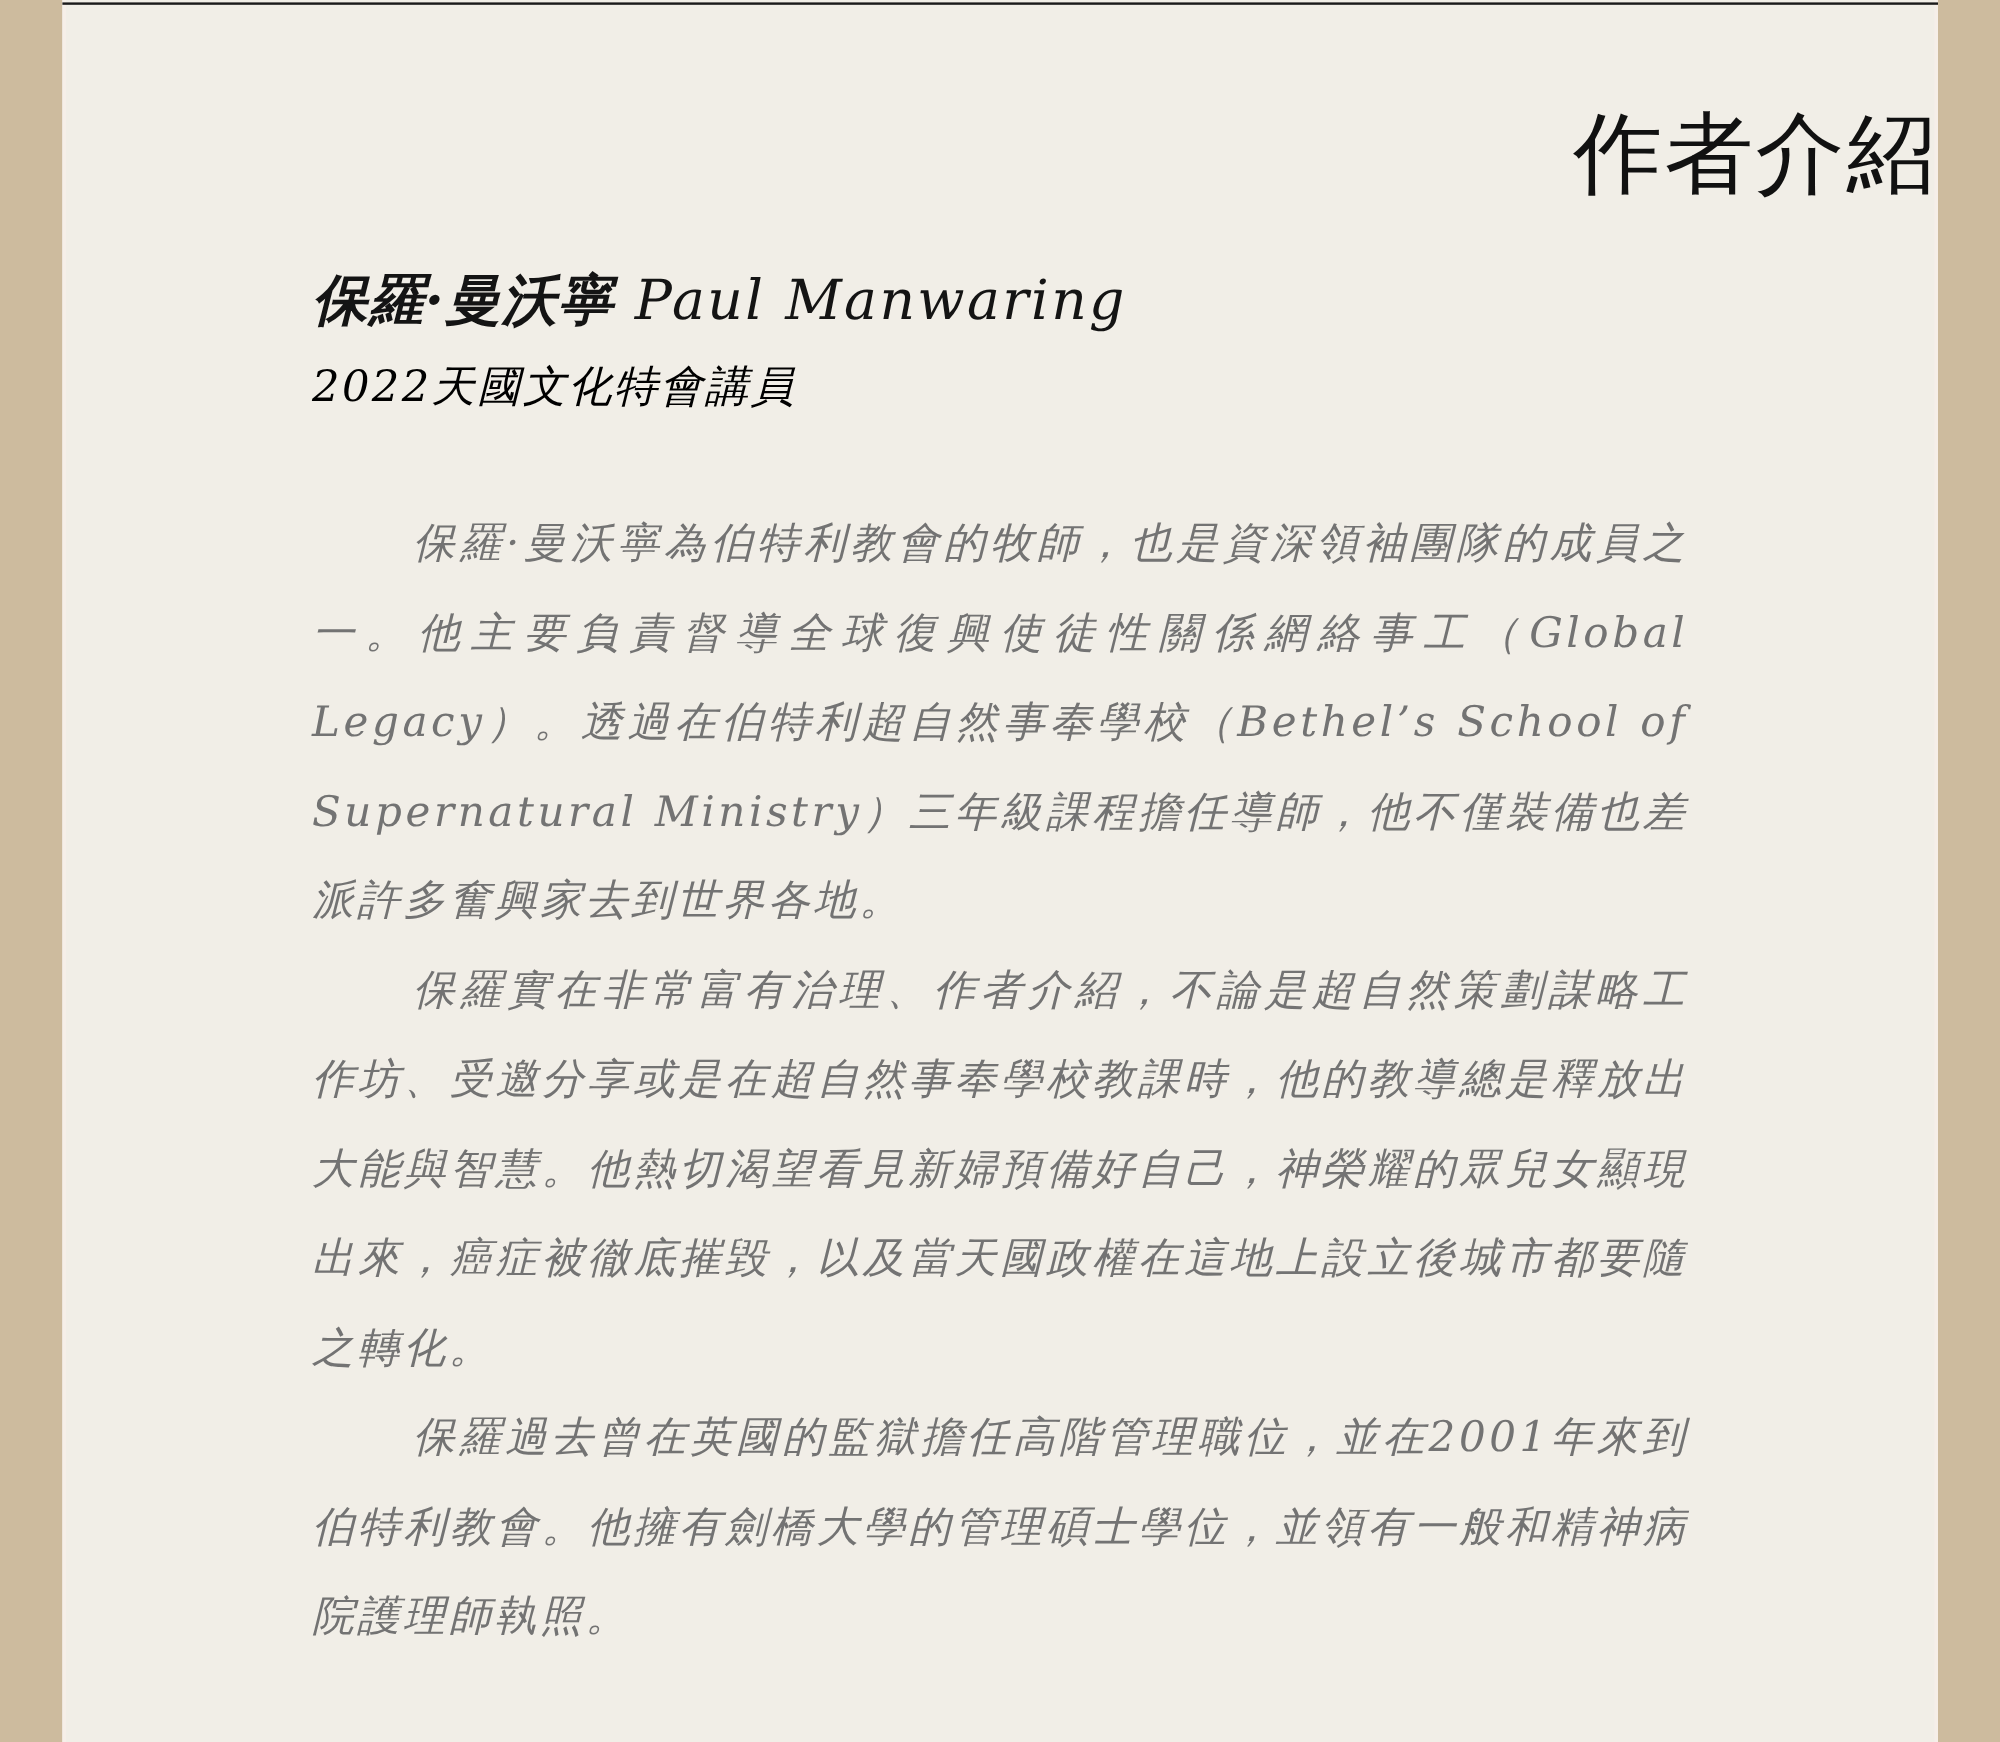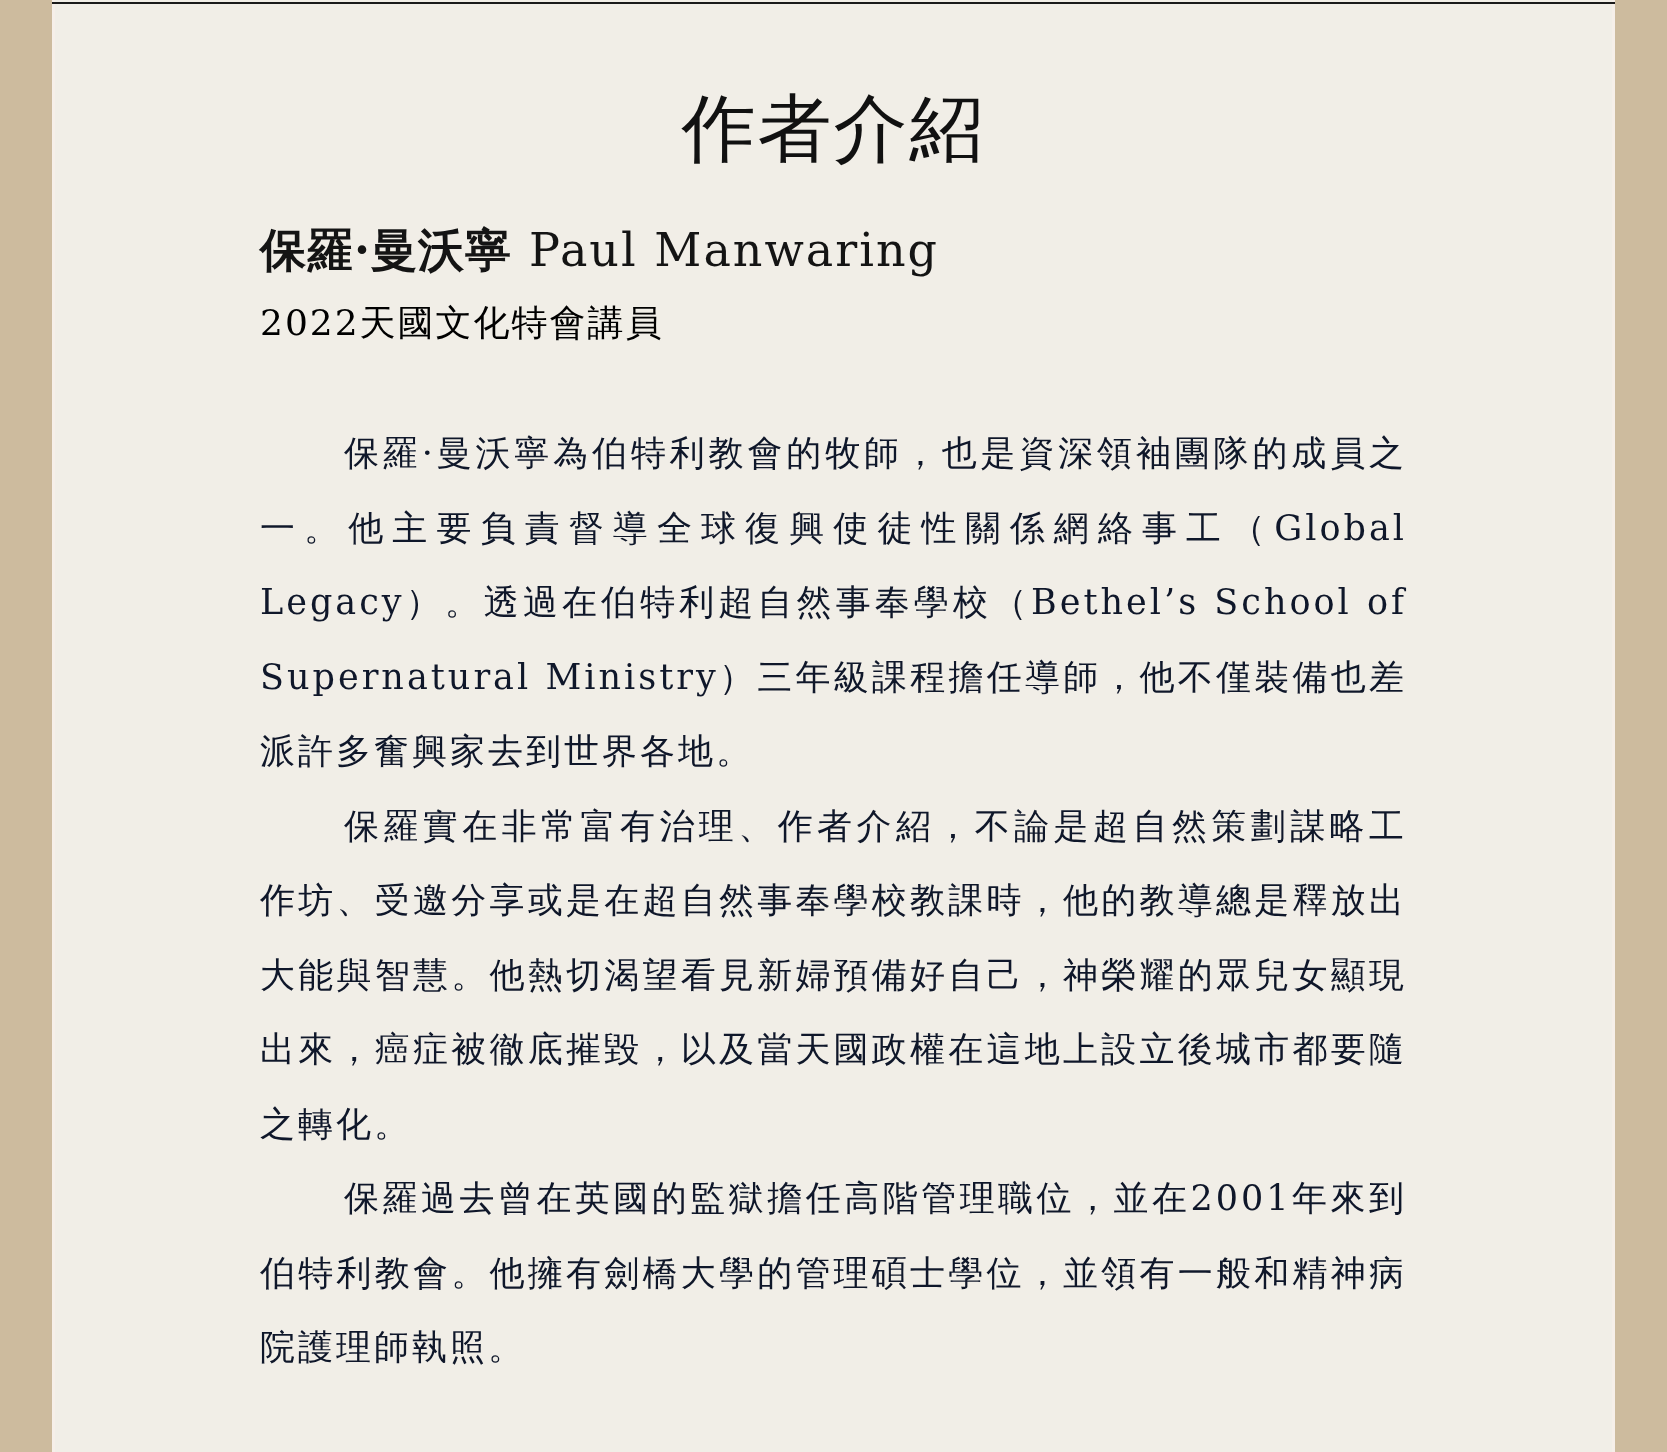--- a/index.html
+++ b/index.html
@@ -28,34 +28,35 @@
       top: 2px;
       width: 100%;
       height: 2px;
       background: #1a1a1a;
     }
     .title {
       position: absolute;
       left: 0;
       width: 100%;
       top: 80px;
-      text-align: center;
+      text-align: right;
       font-family: "DejaVu Serif", "Liberation Serif", serif;
       font-size: 74px;
       line-height: 96px;
       color: #111111;
       letter-spacing: 2px;
       margin: 0;
       font-weight: normal;
     }
     .content {
       position: absolute;
       left: 208px;
       top: 215px;
       width: 1147px;
+      font-style: italic;
     }
     .author-name {
       font-family: "DejaVu Serif", "Liberation Serif", serif;
       font-size: 46px;
       line-height: 70px;
       font-weight: bold;
       color: #141414;
       margin: 0;
       letter-spacing: 1px;
     }
@@ -71,21 +72,21 @@
       margin: 8px 0 0 0;
       letter-spacing: 2px;
     }
     .bio {
       margin-top: 63px;
     }
     .bio p {
       font-family: "DejaVu Serif", "Liberation Serif", serif;
       font-size: 35px;
       line-height: 74.5px;
-      color: #0f172a;
+      color: #737373;
       margin: 0;
       text-indent: 2.4em;
       text-align: justify;
       letter-spacing: 3px;
     }
   </style>
 </head>
 <body>
 
 <div class="panel">

